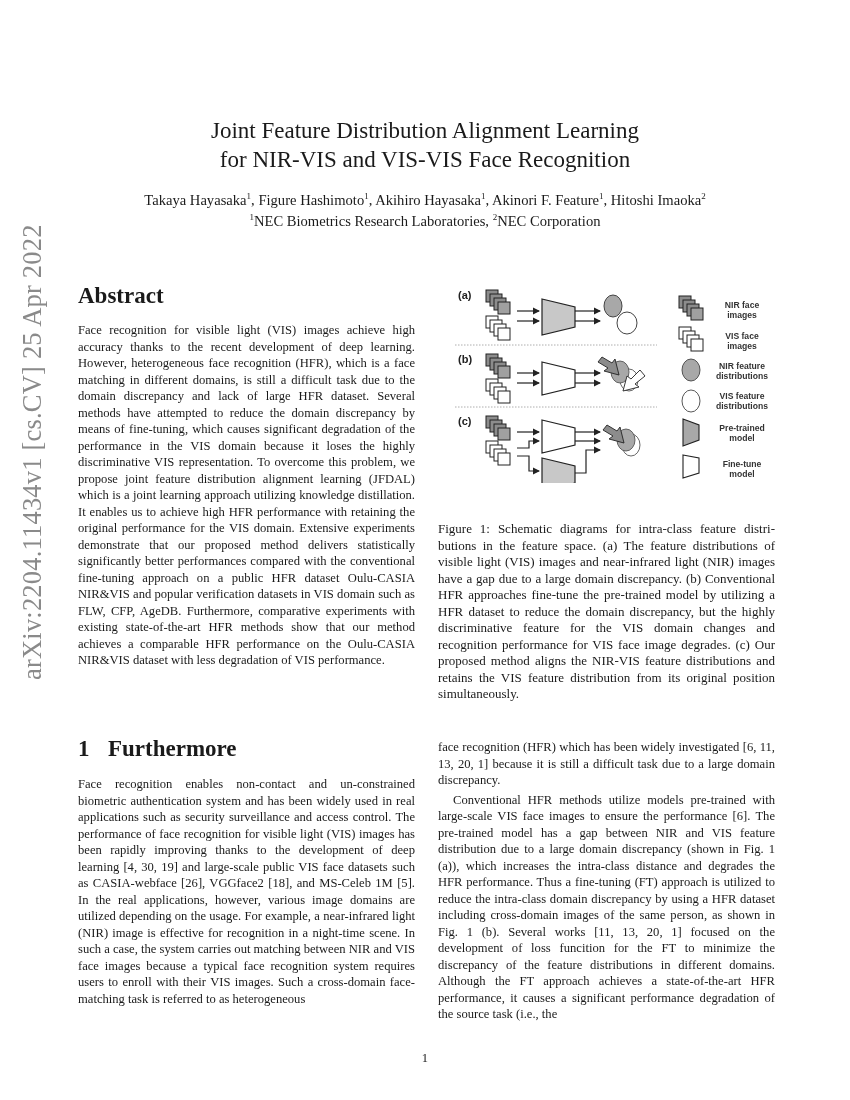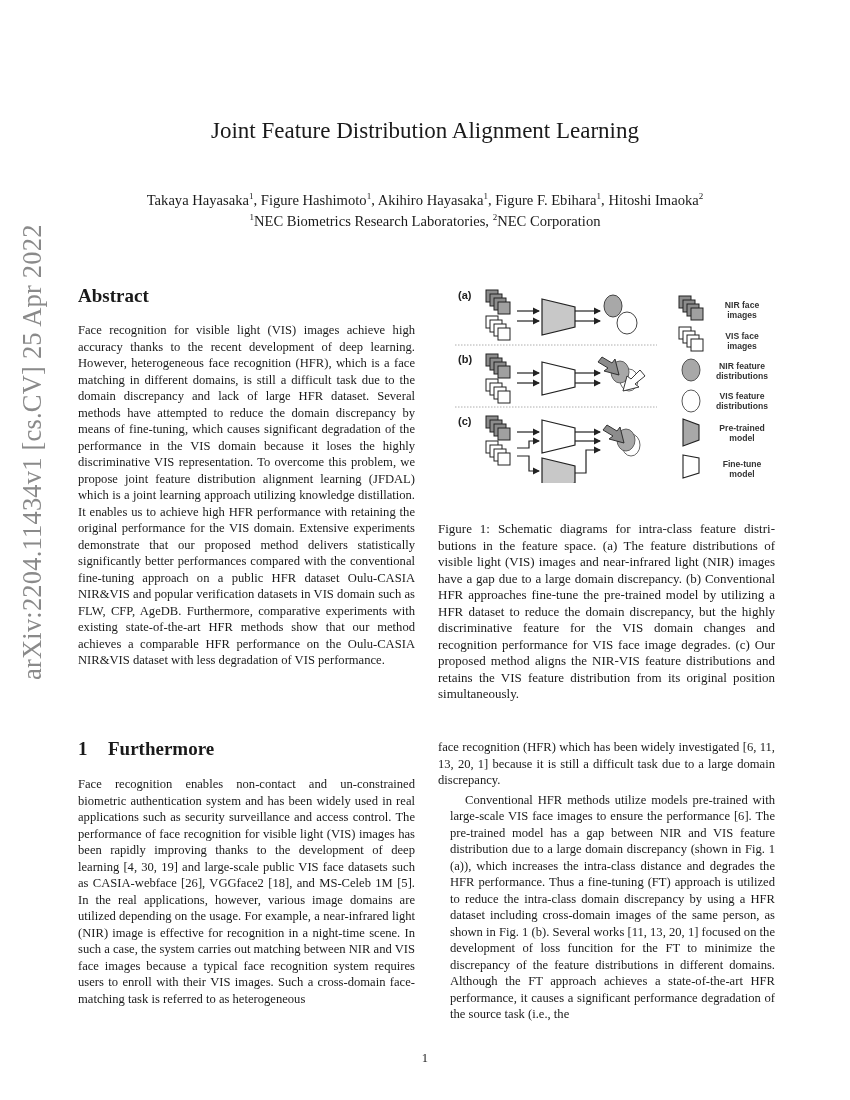--- a/index.html
+++ b/index.html
@@ -10,47 +10,48 @@
   .authors { position: absolute; top: 190px; left: 0; width: 850px; text-align: center;
              font-size: 14.6px; line-height: 21px; }
   .authors sup { font-size: 9px; vertical-align: 6px; line-height: 0; }
   .arxiv { position: absolute; left: 17px; top: 680px; transform-origin: 0 0;
            transform: rotate(-90deg); font-size: 26.5px; color: #8a8a8a; white-space: nowrap;
            letter-spacing: 0.2px; }
   .col { position: absolute; width: 337px; font-size: 12.6px; line-height: 16.5px;
          text-align: justify; hyphens: manual; }
   .col-left { left: 78px; }
   .col-right { left: 438px; font-family: Liberation Serif, serif; }
-  h2 { font-size: 19px; font-weight: bold; margin: 0; line-height: 22px; }
+  h2 { font-size: 23px; font-weight: bold; margin: 0; line-height: 22px; }
   .sec-num { display: inline-block; width: 30px; }
   p { margin: 0; }
-  .indent { text-indent: 15px; margin-left: 12px; }
+  .indent { text-indent: 15px; }
   .figure { position: absolute; left: 452px; top: 283px; width: 340px; height: 200px; }
   .caption { position: absolute; left: 438px; top: 521px; width: 337px; font-size: 13px;
              line-height: 16.5px; text-align: justify; }
   .pagenum { position: absolute; top: 1051px; left: 0; width: 850px; text-align: center;
              font-size: 12.6px; }
   .fig-label { font-family: "Liberation Sans", "DejaVu Sans", sans-serif; font-size: 11px;
                font-weight: bold; fill: #222; }
   .legend-text { font-family: "Liberation Sans", "DejaVu Sans", sans-serif; font-size: 8.6px;
                  font-weight: bold; fill: #333; }
 </style>
 </head>
 <body>
 
 <div class="title">
   <div>Joint Feature Distribution Alignment Learning</div>
+  <div>for NIR-VIS and VIS-VIS Face Recognition</div>
 </div>
 
 <div class="authors">
   <div>
     <span>Takaya Hayasaka</span><sup>1</sup>,
     <span>Figure Hashimoto</span><sup>1</sup>,
     <span>Akihiro Hayasaka</span><sup>1</sup>,
-    <span>Figure F. Ebihara</span><sup>1</sup>,
+    <span>Akinori F. Feature</span><sup>1</sup>,
     <span>Hitoshi Imaoka</span><sup>2</sup>
   </div>
   <div>
     <sup>1</sup><span>NEC Biometrics Research Laboratories, </span><sup>2</sup><span>NEC Corporation</span>
   </div>
 </div>
 
 <div class="arxiv">arXiv:2204.11434v1  [cs.CV]  25 Apr 2022</div>
 
 <div class="col col-left" style="top:285px;">

